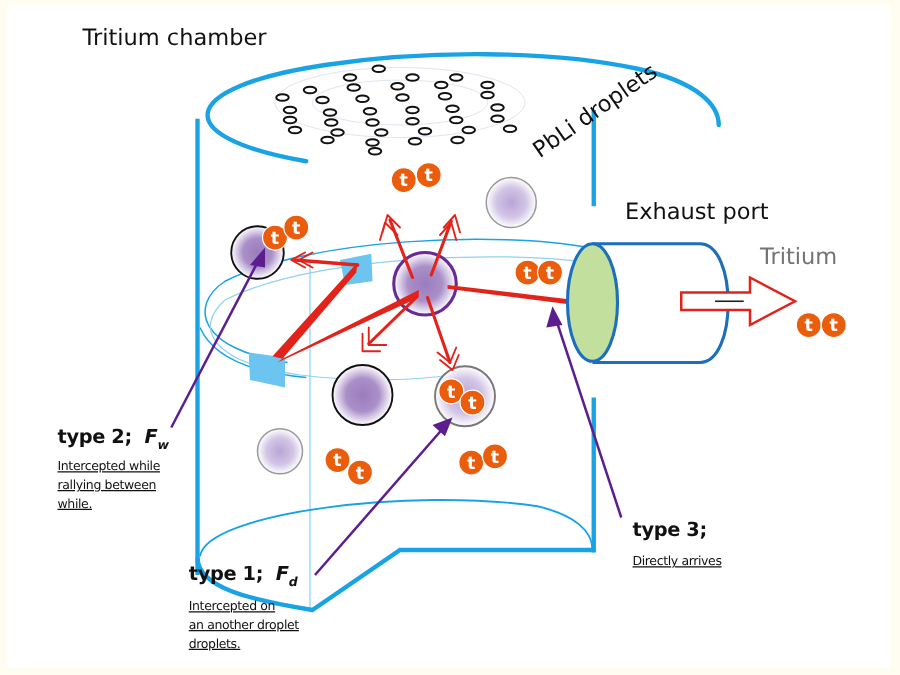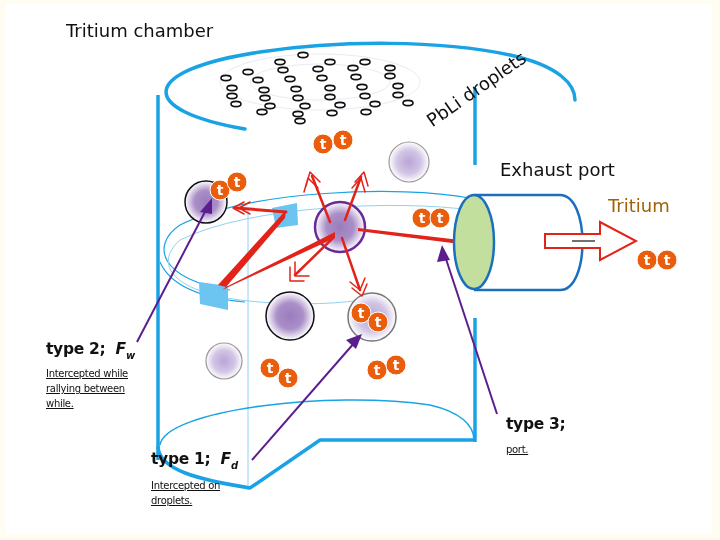--- a/index.html
+++ b/index.html
@@ -6,21 +6,21 @@
   body { width:720px; height:540px; background:#fffdf2; overflow:hidden; font-family:"DejaVu Sans", sans-serif; }
   #stage { position:relative; width:720px; height:540px; }
   #frame { position:absolute; left:6px; top:4px; width:706px; height:530px; background:#ffffff; }
   svg#diagram { position:absolute; left:0; top:0; }
   .lbl { position:absolute; color:#111; font-family:"DejaVu Sans", sans-serif; line-height:1.0; white-space:nowrap; }
   .title { font-size:18px; }
   .cap { font-size:15.5px; letter-spacing:-0.3px;font-weight:bold; }
   .desc { font-size:10px; line-height:15px; letter-spacing:-0.3px;text-decoration:underline; }
   .it { font-style:italic; }
   .sub { font-size:10px; font-style:italic; position:relative; top:5px; }
-  .red { color:#a16207; }
+  .red { color:#737373; }
 </style>
 </head>
 <body>
 
 <div id="stage">
   <div id="frame"></div>
 
   <svg id="diagram" width="720" height="540" viewBox="0 0 720 540">
     <defs>
       <radialGradient id="gDrop" cx="50%" cy="50%" r="50%">
@@ -208,20 +208,21 @@
     <div>rallying between</div>
     <div>while.</div>
   </div>
 
   <div class="lbl cap" style="left:151px;top:452px;">
     <span>type 1;</span>&nbsp;
     <span class="it">F</span><span class="sub">d</span>
   </div>
   <div class="lbl desc" style="left:151px;top:478px;">
     <div>Intercepted on</div>
+    <div>an another droplet</div>
     <div>droplets.</div>
   </div>
 
   <div class="lbl cap" style="left:506px;top:417px;">type 3;</div>
   <div class="lbl desc" style="left:506px;top:442px;">
-    <div>port.</div>
+    <div>Directly arrives</div>
   </div>
 </div>
 
 </body></html>

